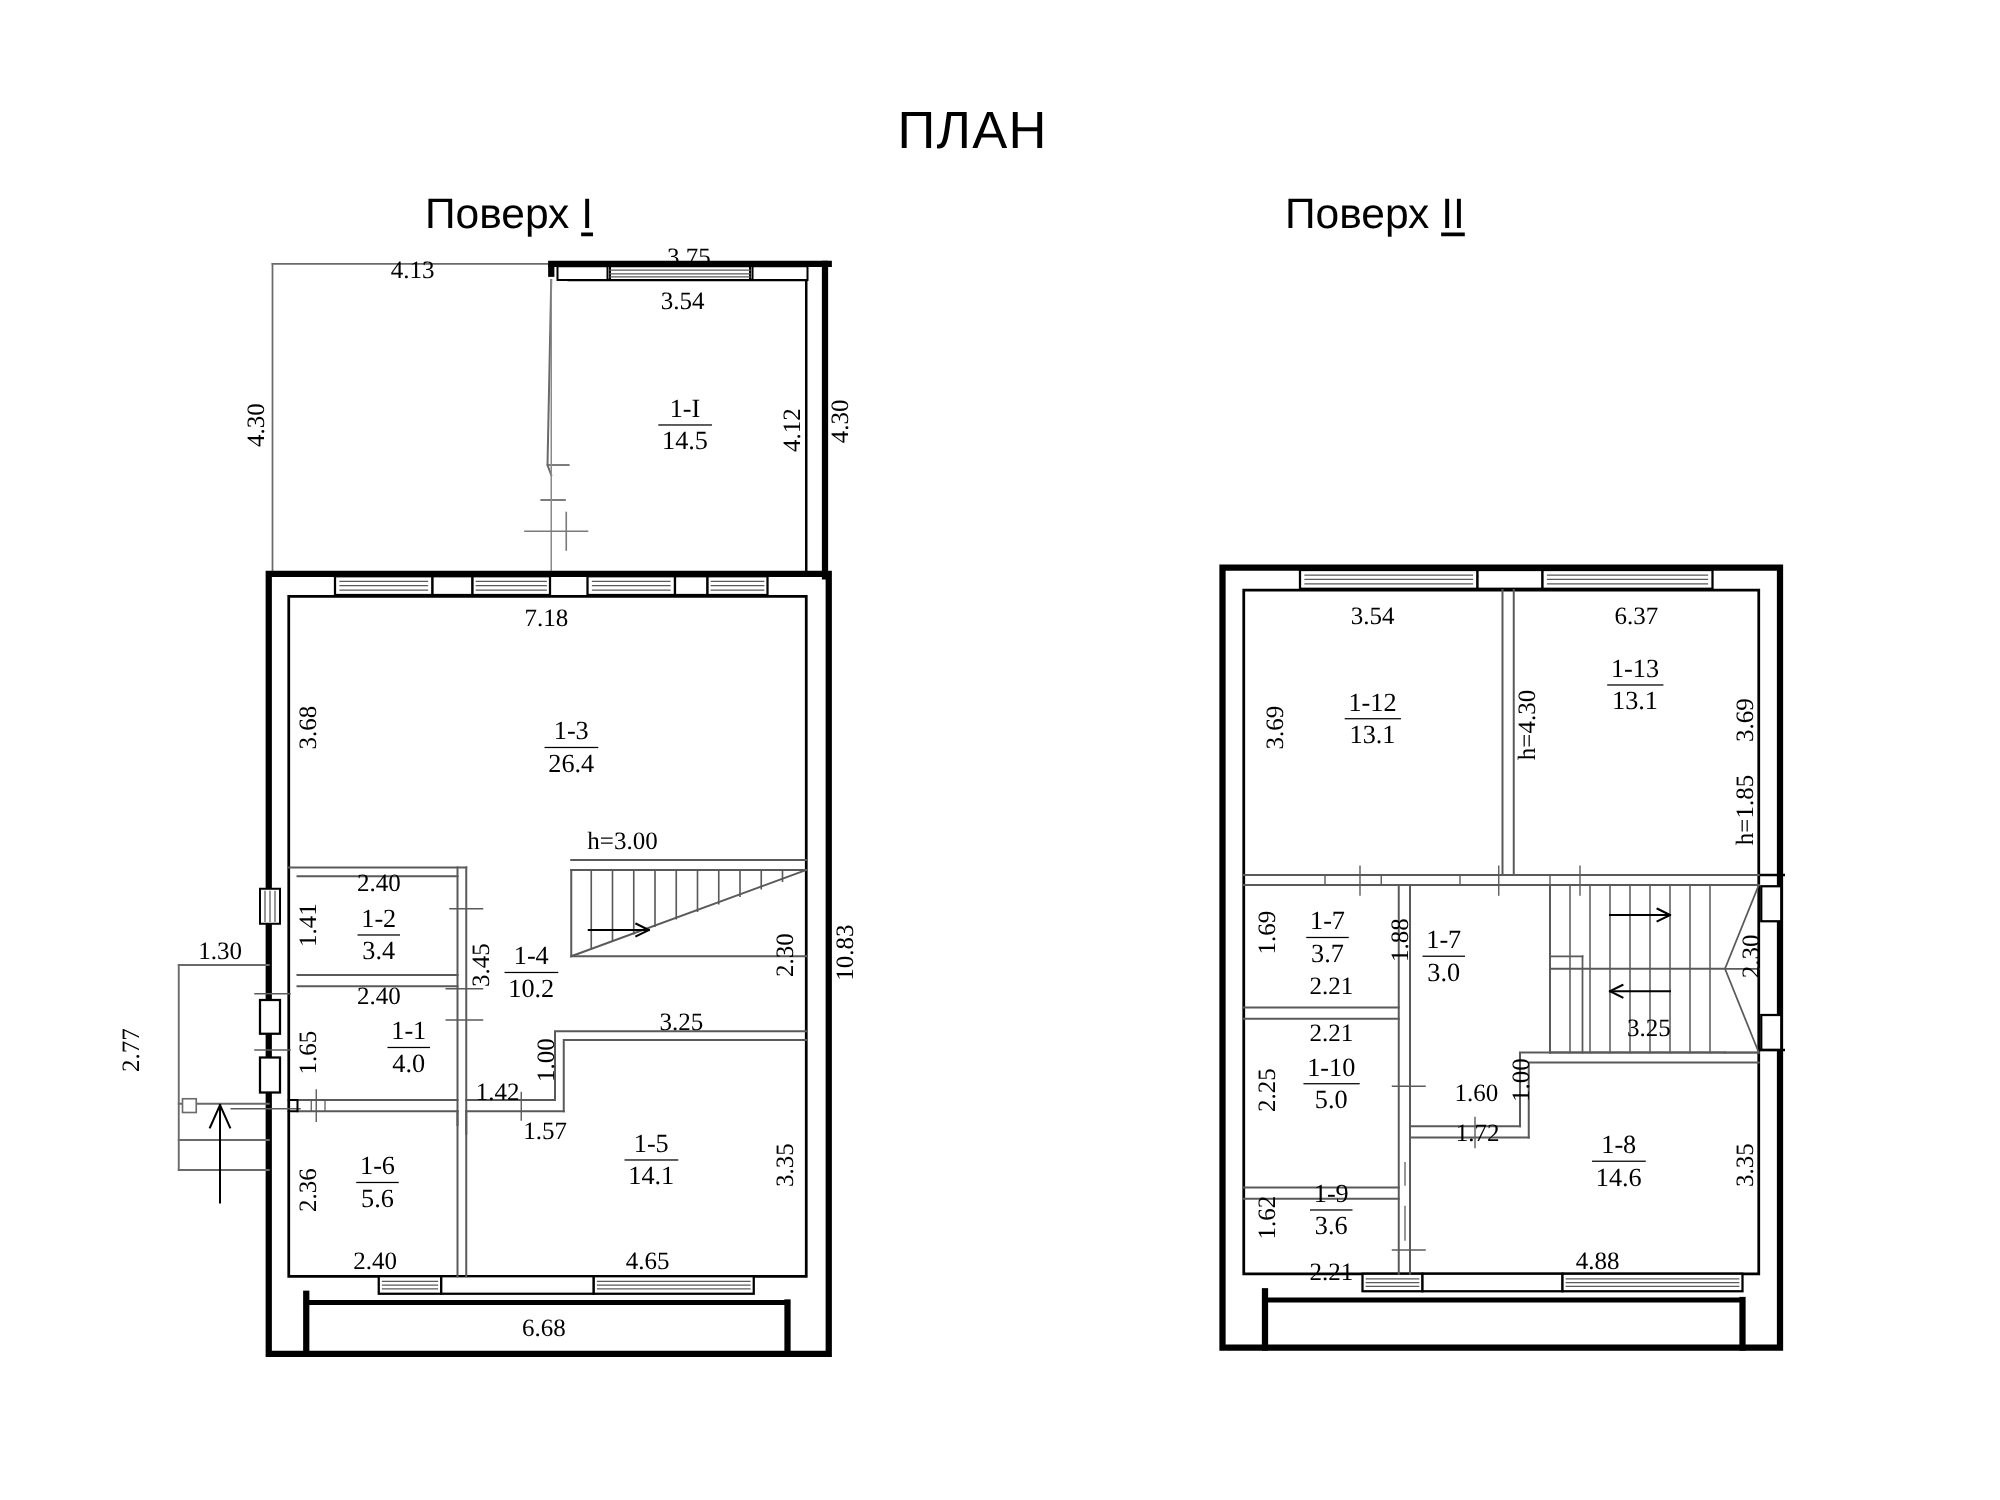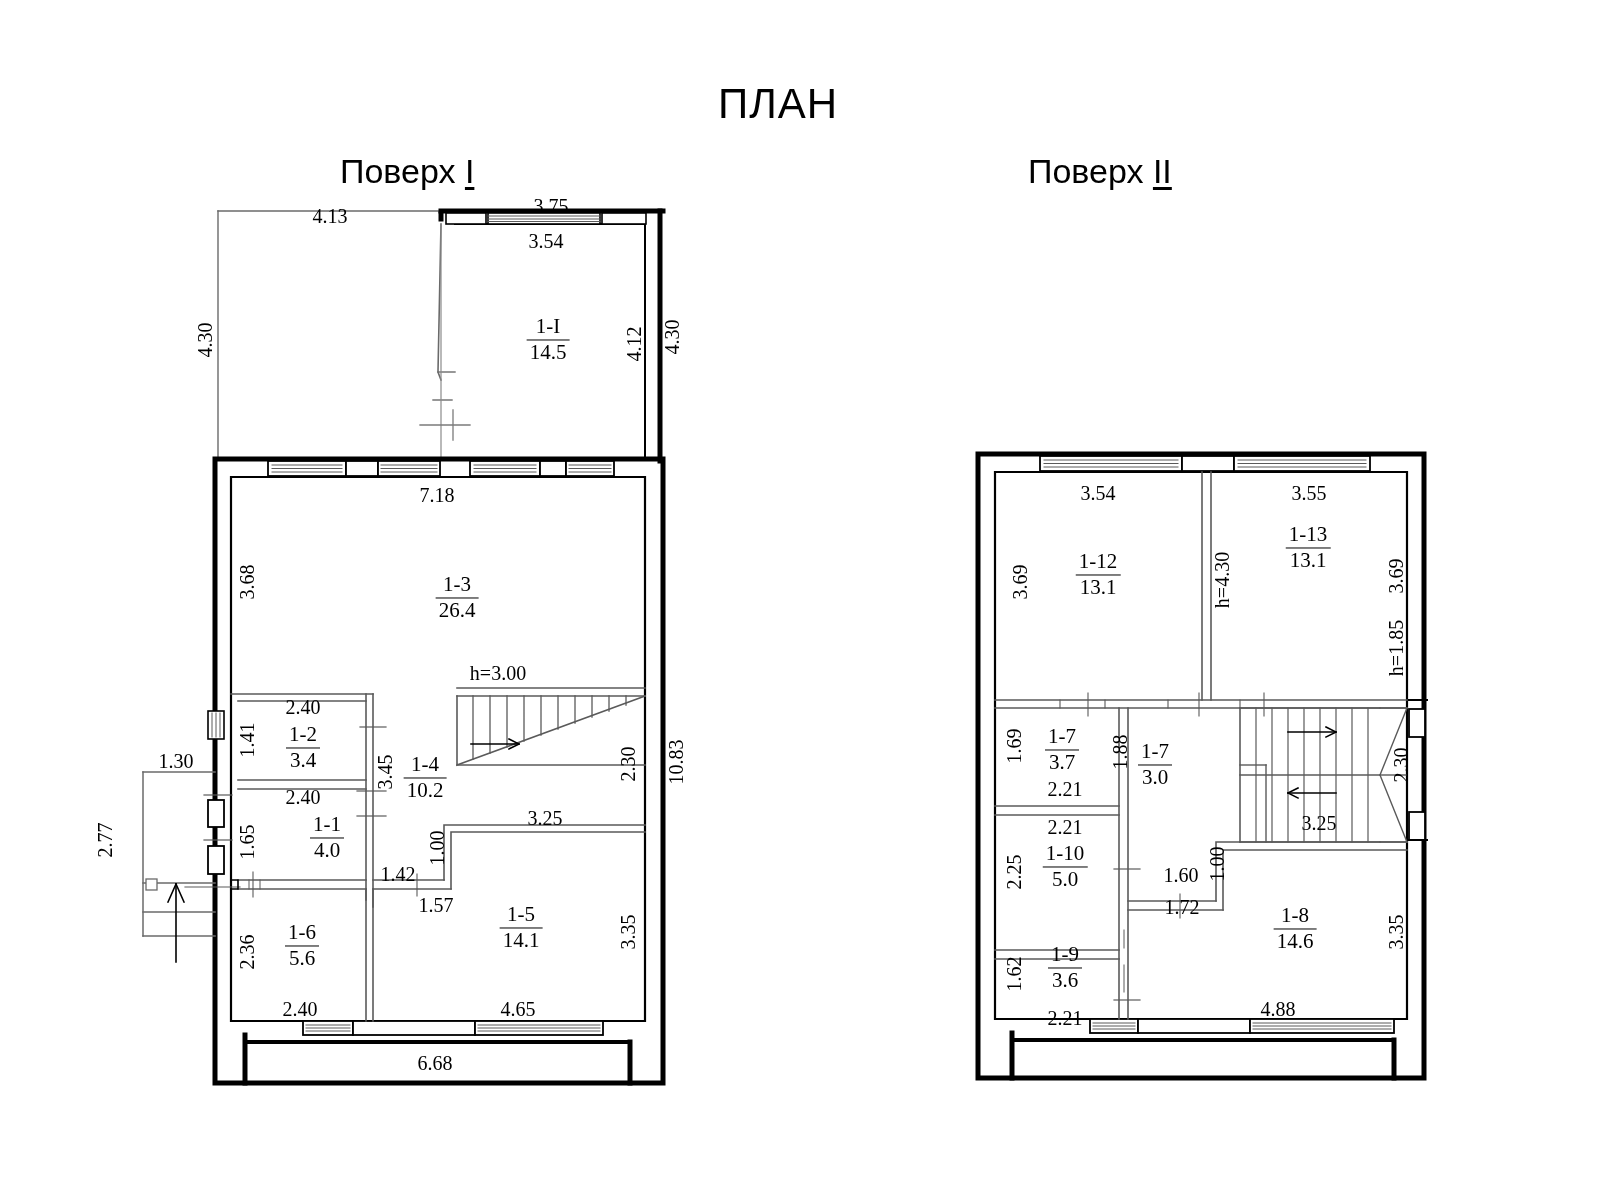--- a/index.html
+++ b/index.html
@@ -318,21 +318,21 @@
   <div class="dim vert" style="left:437px;top:848px;">1.00</div>
   <div class="dim" style="left:545px;top:818px;">3.25</div>
 
   <div class="dim vert" style="left:247px;top:952px;">2.36</div>
   <div class="dim" style="left:300px;top:1009px;">2.40</div>
   <div class="dim" style="left:518px;top:1009px;">4.65</div>
   <div class="dim vert" style="left:628px;top:932px;">3.35</div>
   <div class="dim" style="left:435px;top:1063px;">6.68</div>
 
   <div class="dim" style="left:1098px;top:493px;">3.54</div>
-  <div class="dim" style="left:1309px;top:493px;">3.55</div>
+  <div class="dim" style="left:1309px;top:493px;">6.37</div>
   <div class="dim vert" style="left:1020px;top:582px;">3.69</div>
   <div class="dim vert" style="left:1396px;top:576px;">3.69</div>
   <div class="dim vert" style="left:1222px;top:580px;">h=4.30</div>
   <div class="dim vert" style="left:1396px;top:648px;">h=1.85</div>
 
   <div class="dim vert" style="left:1014px;top:746px;">1.69</div>
   <div class="dim" style="left:1065px;top:789px;">2.21</div>
   <div class="dim vert" style="left:1120px;top:752px;">1.88</div>
   <div class="dim vert" style="left:1401px;top:765px;">2.30</div>
   <div class="dim" style="left:1319px;top:823px;">3.25</div>

